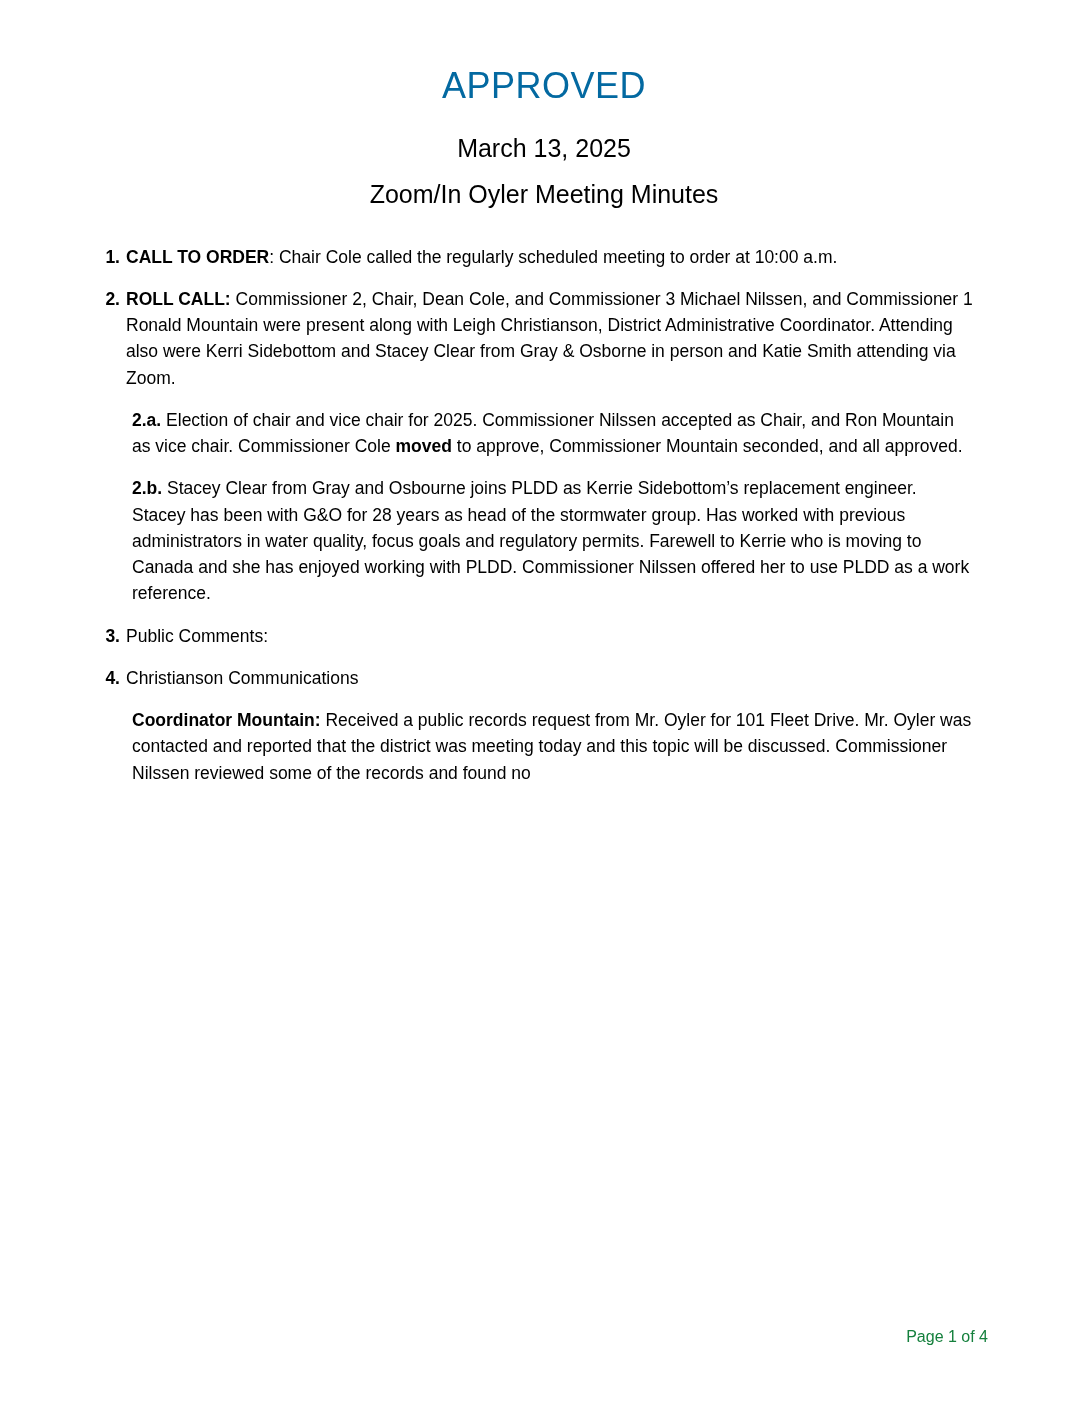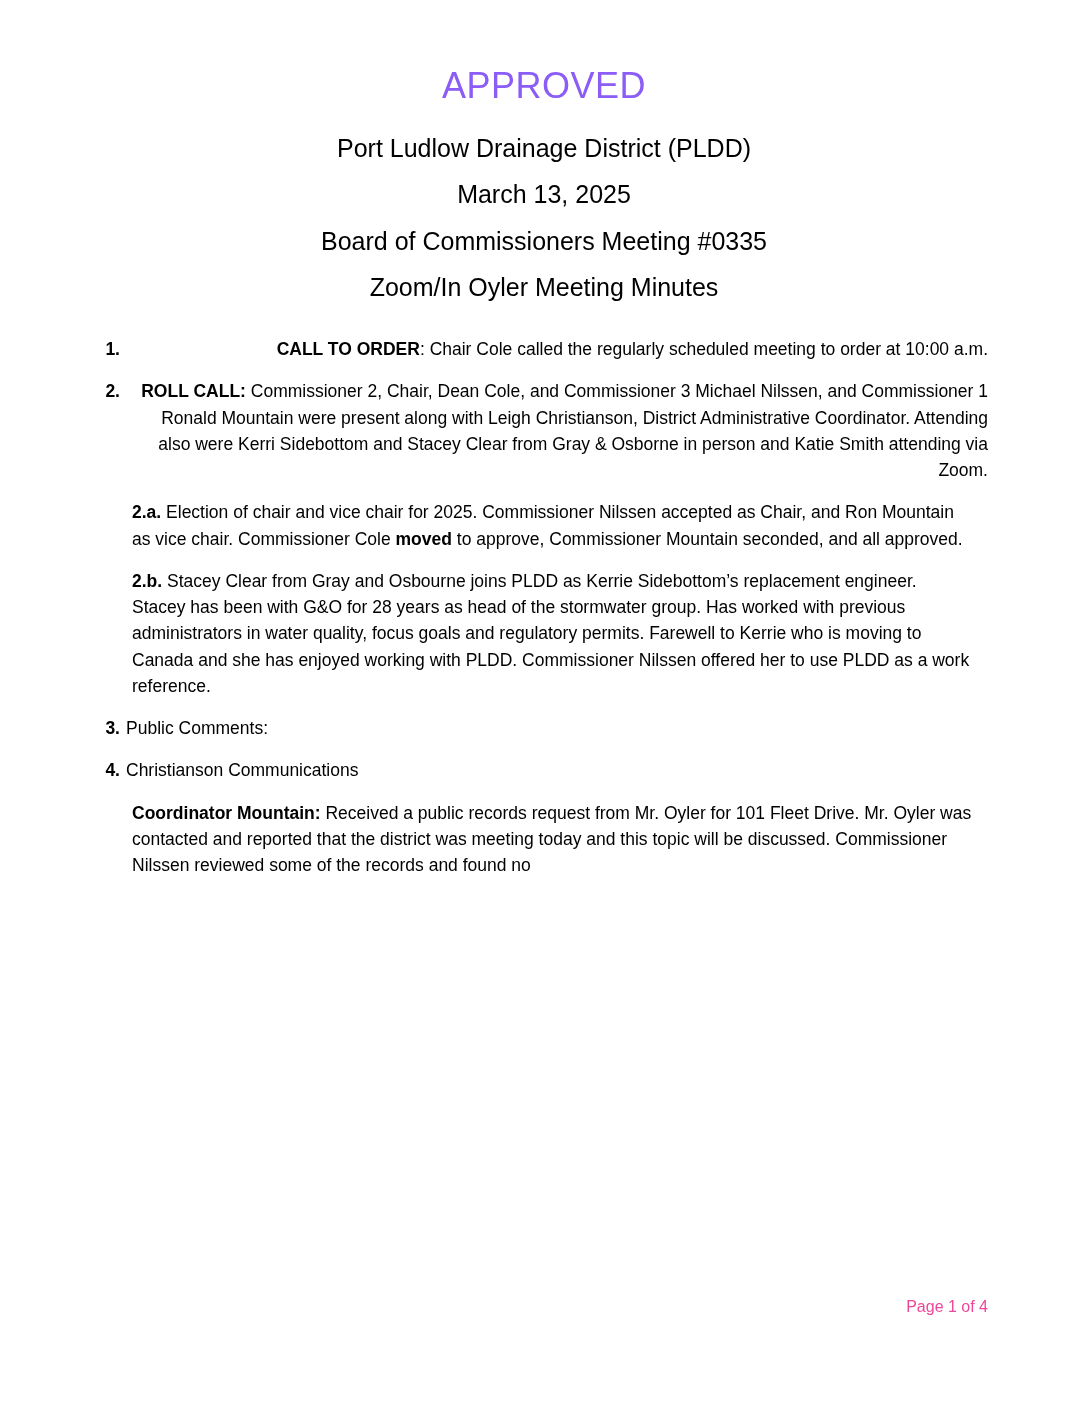--- a/index.html
+++ b/index.html
@@ -15,21 +15,21 @@
     font-family: "Liberation Sans", sans-serif;
     color: #000000;
     box-sizing: border-box;
     overflow: hidden;
   }
   .content {
     padding: 56px 100px 0 100px;
   }
   .approved {
     text-align: center;
-    color: #8b5cf6;
+    color: #0369a1;
     font-size: 36px;
     font-weight: 400;
     letter-spacing: 0.5px;
     margin: 8px 0 18px 0;
     line-height: 1.2;
   }
   .title-block {
     text-align: center;
     font-size: 25px;
     line-height: 1.85;
@@ -50,21 +50,20 @@
   .num {
     width: 26px;
     flex: 0 0 26px;
     text-align: right;
     font-weight: bold;
     padding-right: 6px;
     box-sizing: border-box;
   }
   .item-text {
     flex: 1;
-    text-align: right;
   }
   .lead {
     font-weight: bold;
   }
   .sub-para {
     margin: 0 16px 16px 0;
     padding-left: 32px;
   }
   .sub-label {
     font-weight: bold;
@@ -77,38 +76,36 @@
     display: flex;
     margin-bottom: 16px;
   }
   .heading-text {
     font-weight: normal;
     flex: 1;
   }
 
   .footer {
     position: absolute;
-    bottom: 92px;
+    bottom: 62px;
     right: 100px;
     font-size: 16px;
-    color: #ec4899;
+    color: #15803d;
   }
 </style>
 </head>
 <body>
 
 <div class="page">
   <div class="content">
 
     <div class="approved">APPROVED</div>
 
     <div class="title-block">
-      <span class="title-line">Port Ludlow Drainage District (PLDD)</span>
       <span class="title-line">March 13, 2025</span>
-      <span class="title-line">Board of Commissioners Meeting #0335</span>
       <span class="title-line">Zoom/In Oyler Meeting Minutes</span>
     </div>
 
     <div class="body-area">
 
       <div class="numbered-item">
         <div class="num">1.</div>
         <div class="item-text"><span class="lead">CALL TO ORDER</span><span>: Chair Cole called the regularly scheduled meeting to order at 10:00 a.m.</span></div>
       </div>
 

